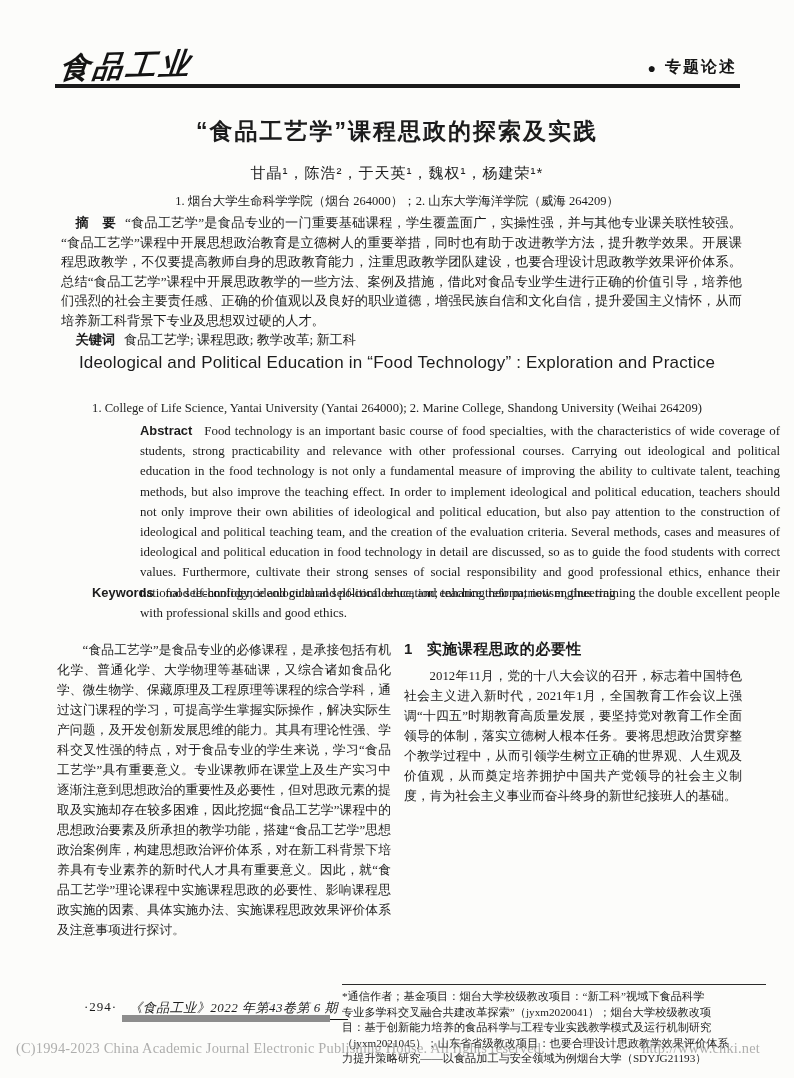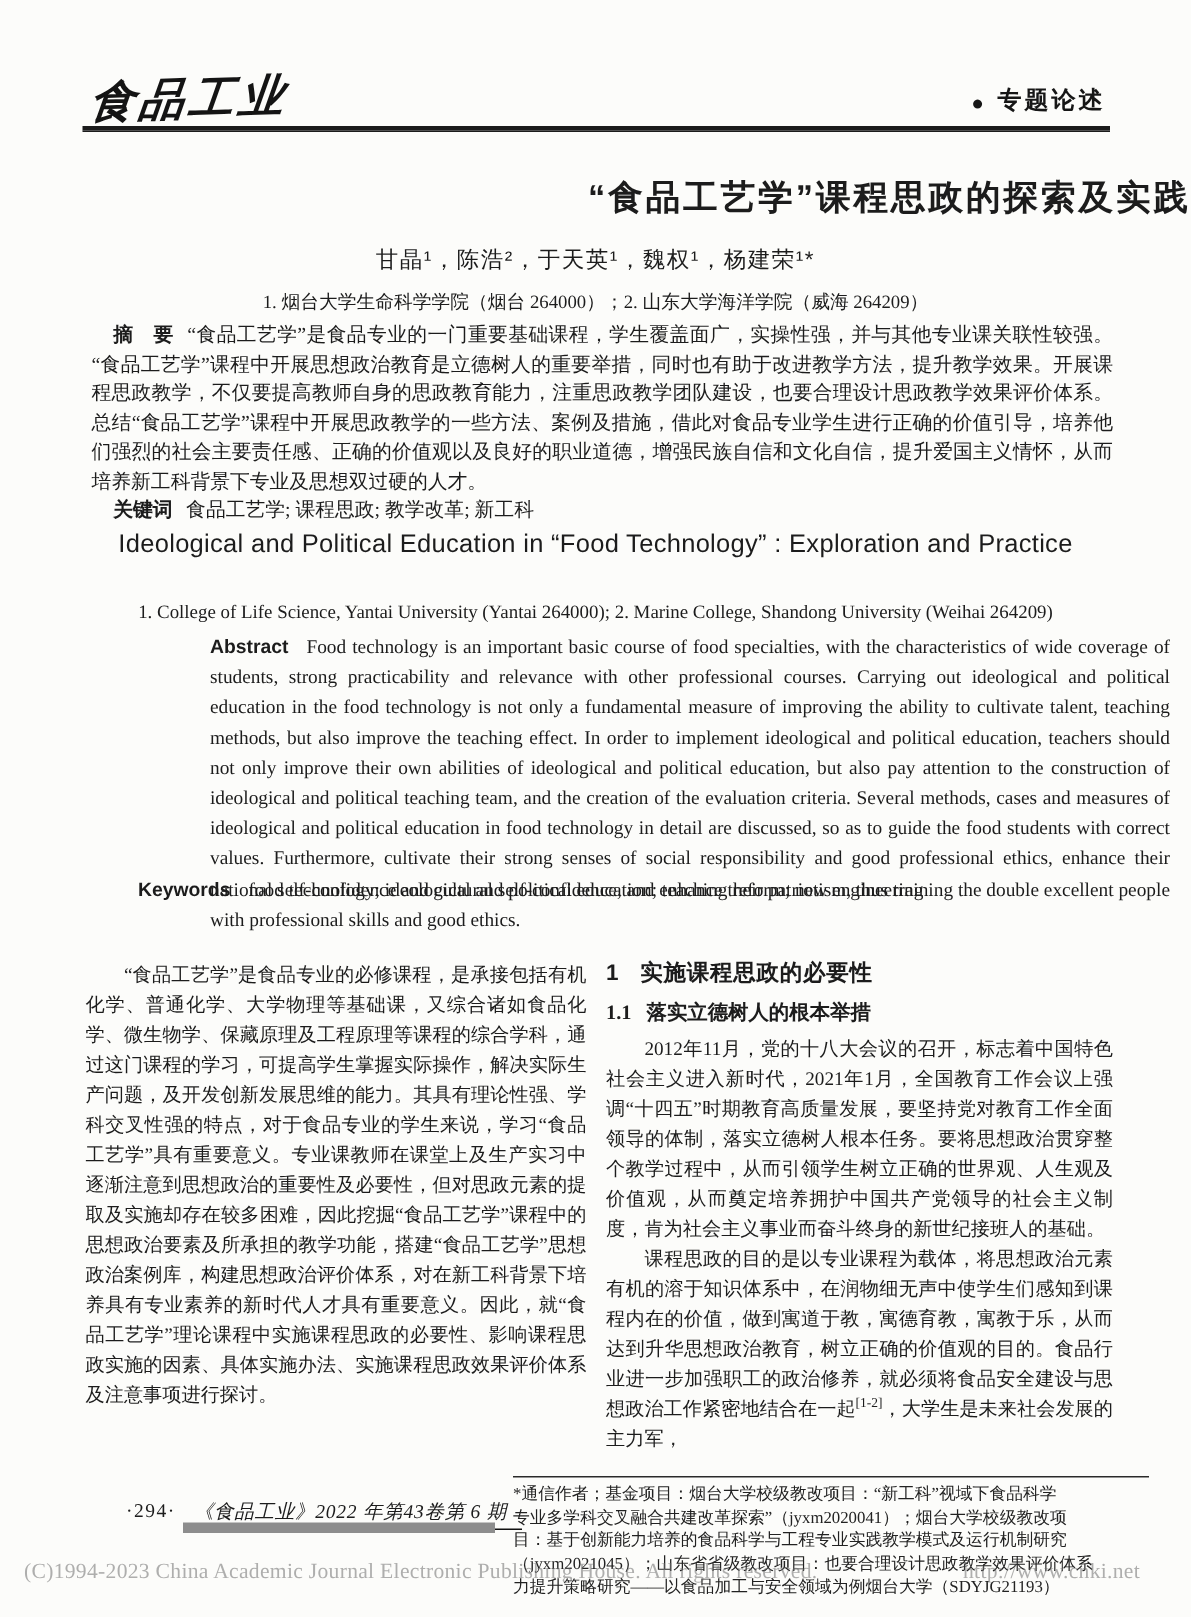--- a/index.html
+++ b/index.html
@@ -25,21 +25,21 @@
     display:flex;align-items:center;gap:7px;
   }
   .badge .bullet{font-size:14px;line-height:1;}
   .header-rule{
     position:absolute;top:84px;left:55px;width:685px;height:4px;
     border-top:3px solid #1b1b1b;border-bottom:1px solid #1b1b1b;
   }
 
   
   .title-cn{
-    position:absolute;top:116px;left:0;width:100%;text-align:right;
+    position:absolute;top:116px;left:0;width:100%;text-align:center;
     font-family:"Liberation Sans","DejaVu Sans",sans-serif;
     font-weight:bold;font-size:23px;letter-spacing:2px;
   }
   .authors-cn{
     position:absolute;top:164px;left:0;width:100%;text-align:center;
     font-family:"Liberation Sans","DejaVu Sans",sans-serif;font-size:15px;letter-spacing:1px;
   }
   .affil-cn{position:absolute;top:193px;left:0;width:100%;text-align:center;font-size:12.5px;}
   .abstract-cn{
     position:absolute;top:213px;left:61px;width:681px;
@@ -125,23 +125,21 @@
   <p class="abstract-en"><b class="lbl">Abstract</b><span>Food technology is an important basic course of food specialties, with the characteristics of wide coverage of students, strong practicability and relevance with other professional courses. Carrying out ideological and political education in the food technology is not only a fundamental measure of improving the ability to cultivate talent, teaching methods, but also improve the teaching effect. In order to implement ideological and political education, teachers should not only improve their own abilities of ideological and political education, but also pay attention to the construction of ideological and political teaching team, and the creation of the evaluation criteria. Several methods, cases and measures of ideological and political education in food technology in detail are discussed, so as to guide the food students with correct values. Furthermore, cultivate their strong senses of social responsibility and good professional ethics, enhance their national self-confidence and cultural self-confidence, and enhance their patriotism, thus training the double excellent people with professional skills and good ethics.</span></p>
 
   <div class="keywords-en"><b class="lbl">Keywords</b><span>food technology; ideological and political education; teaching reform; new engineering</span></div>
 
   <div class="col-left">
     <p class="body-text">“食品工艺学”是食品专业的必修课程，是承接包括有机化学、普通化学、大学物理等基础课，又综合诸如食品化学、微生物学、保藏原理及工程原理等课程的综合学科，通过这门课程的学习，可提高学生掌握实际操作，解决实际生产问题，及开发创新发展思维的能力。其具有理论性强、学科交叉性强的特点，对于食品专业的学生来说，学习“食品工艺学”具有重要意义。专业课教师在课堂上及生产实习中逐渐注意到思想政治的重要性及必要性，但对思政元素的提取及实施却存在较多困难，因此挖掘“食品工艺学”课程中的思想政治要素及所承担的教学功能，搭建“食品工艺学”思想政治案例库，构建思想政治评价体系，对在新工科背景下培养具有专业素养的新时代人才具有重要意义。因此，就“食品工艺学”理论课程中实施课程思政的必要性、影响课程思政实施的因素、具体实施办法、实施课程思政效果评价体系及注意事项进行探讨。</p>
   </div>
 
   <div class="col-right">
     <h2 class="h2"><span class="num">1</span><span>实施课程思政的必要性</span></h2>
-    <h3 class="h3"><span class="num">1.1</span><span>落实立德树人的根本举措</span></h3>
     <p class="body-text">2012年11月，党的十八大会议的召开，标志着中国特色社会主义进入新时代，2021年1月，全国教育工作会议上强调“十四五”时期教育高质量发展，要坚持党对教育工作全面领导的体制，落实立德树人根本任务。要将思想政治贯穿整个教学过程中，从而引领学生树立正确的世界观、人生观及价值观，从而奠定培养拥护中国共产党领导的社会主义制度，肯为社会主义事业而奋斗终身的新世纪接班人的基础。</p>
-    <p class="body-text"><span>课程思政的目的是以专业课程为载体，将思想政治元素有机的溶于知识体系中，在润物细无声中使学生们感知到课程内在的价值，做到寓道于教，寓德育教，寓教于乐，从而达到升华思想政治教育，树立正确的价值观的目的。食品行业进一步加强职工的政治修养，就必须将食品安全建设与思想政治工作紧密地结合在一起</span><sup>[1-2]</sup><span>，大学生是未来社会发展的主力军，</span></p>
   </div>
 
   <div class="footnote">
     <div class="fn-line">*通信作者；基金项目：烟台大学校级教改项目：“新工科”视域下食品科学</div>
     <div class="fn-line">专业多学科交叉融合共建改革探索”（jyxm2020041）；烟台大学校级教改项</div>
     <div class="fn-line">目：基于创新能力培养的食品科学与工程专业实践教学模式及运行机制研究</div>
     <div class="fn-line">（jyxm2021045）；山东省省级教改项目：也要合理设计思政教学效果评价体系</div>
     <div class="fn-line">力提升策略研究——以食品加工与安全领域为例烟台大学（SDYJG21193）</div>
   </div>
 

